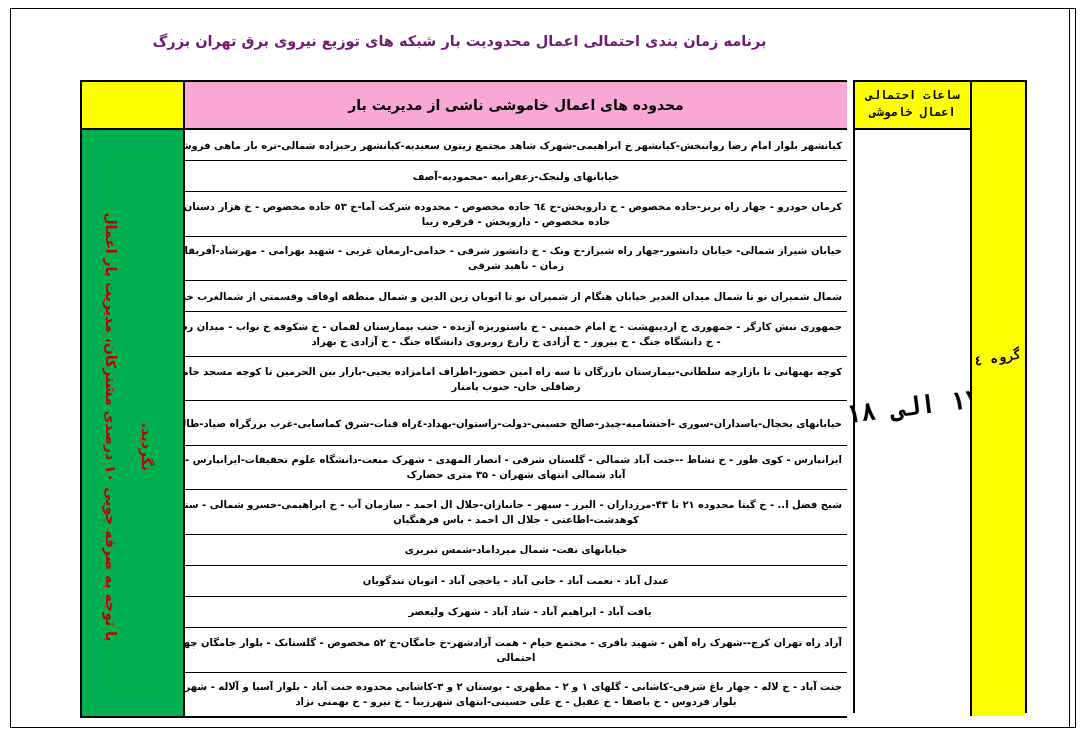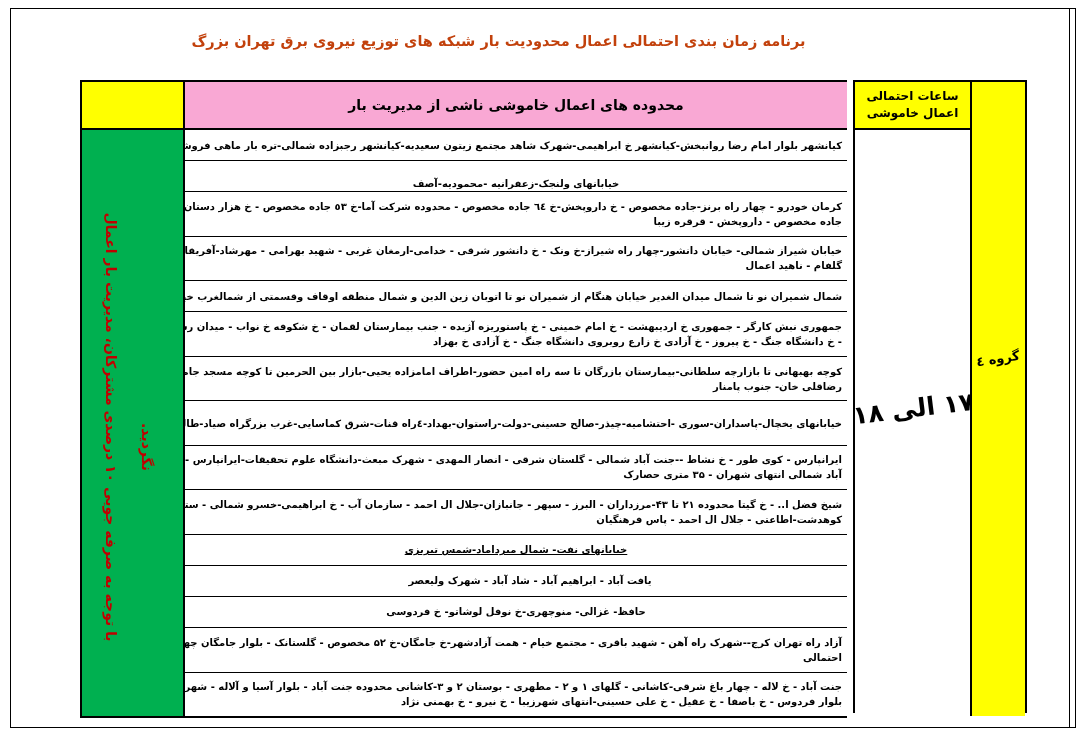--- a/index.html
+++ b/index.html
@@ -9,21 +9,21 @@
   }
   .page-border{
     position:absolute;left:10px;top:8px;width:1066px;height:720px;
     border:1.5px solid #000;box-sizing:border-box;pointer-events:none;
   }
   .right-double-line{
     position:absolute;left:1069px;top:8px;width:1px;height:720px;background:#000;
   }
   .title{
     position:absolute;left:0;top:33px;width:919px;text-align:center;
-    font-size:14.5px;font-weight:bold;color:#c2410c;direction:rtl;margin-left:39px;
+    font-size:14.5px;font-weight:bold;color:#701a75;direction:rtl;
   }
   
   .main-table{
     position:absolute;left:80px;top:80px;width:767px;height:638px;
     border:2px solid #000;box-sizing:border-box;
   }
   .note-header-cell{
     position:absolute;left:0;top:0;width:103px;height:48px;
     background:#FFFF00;border-right:2px solid #000;border-bottom:2px solid #000;
     box-sizing:border-box;
@@ -56,25 +56,25 @@
     flex-basis:0;display:flex;flex-direction:column;justify-content:center;
     border-bottom:1px solid #000;box-sizing:border-box;overflow:hidden;
   }
   .row:last-child{border-bottom:none;}
   .rline{
     font-size:10px;font-weight:bold;color:#000;line-height:15px;
     padding:0 5px;white-space:nowrap;direction:rtl;
   }
   .lc{text-align:center;}
   .l1{text-align:right;}
-  .l2{text-align:right;}
+  .l2{text-align:center;}
   
   .right-table{
     position:absolute;left:853px;top:80px;width:174px;height:633px;
-    border:2px solid #000;box-sizing:border-box;background:#FFFF00;
+    border:2px solid #000;box-sizing:border-box;background:#FFFF00;font-family:Liberation Mono, monospace;
   }
   .hours-header{
     position:absolute;left:0;top:0;width:117px;height:48px;
     background:#FFFF00;border-right:2px solid #000;border-bottom:2px solid #000;
     box-sizing:border-box;display:flex;flex-direction:column;align-items:center;justify-content:center;
     font-size:12px;font-weight:bold;color:#000;direction:rtl;line-height:17px;
   }
   .hours-body{
     position:absolute;left:0;top:48px;width:117px;height:586px;
     background:#ffffff;border-right:2px solid #000;box-sizing:border-box;overflow:visible;
@@ -105,30 +105,30 @@
   <div class="note-header-cell"></div>
   <div class="note-body">
     <div class="note-line-main" dir="rtl">با توجه به صرفه جویی ۱۰ درصدی مشترکان، مدیریت بار اعمال</div>
     <div class="note-line-2" dir="rtl">نگردید.</div>
   </div>
   <div class="areas-header" dir="rtl">محدوده های اعمال خاموشی ناشی از مدیریت بار</div>
   <div class="rows-container">
       <div class="row" style="flex-grow: 27;">
         <div class="rline lc" dir="rtl">کیانشهر بلوار امام رضا روانبخش-کیانشهر خ ابراهیمی-شهرک شاهد مجتمع زیتون سعیدیه-کیانشهر رجبزاده شمالی-تره بار ماهی فروشها تاخواجوی کرمانی</div>
       </div>
-      <div class="row" style="flex-grow: 27; justify-content: flex-end;">
+      <div class="row" style="flex-grow: 27;">
         <div class="rline lc" dir="rtl">خیابانهای ولنجک-زعفرانیه  -محمودیه-آصف</div>
       </div>
       <div class="row" style="flex-grow: 39;">
         <div class="rline l1" dir="rtl">کرمان خودرو - چهار راه برنز-جاده مخصوص - خ داروپخش-خ ٦٤ جاده مخصوص - محدوده شرکت آما-خ ٥٣ جاده مخصوص - خ هزار دستان-ک ۱۷</div>
         <div class="rline l2" dir="rtl">جاده مخصوص - داروپخش - قرقره زیبا</div>
       </div>
       <div class="row" style="flex-grow: 39;">
         <div class="rline l1" dir="rtl">خیابان شیراز شمالی- خیابان دانشور-چهار راه شیراز-خ ونک - خ دانشور شرقی - خدامی-ارمغان غربی - شهید بهرامی - مهرشاد-آفریقا - جردن - گلشهر -</div>
-        <div class="rline l2" dir="rtl">گلفام - ناهید اعمال</div>
+        <div class="rline l2" dir="rtl">زمان - ناهید شرقی</div>
       </div>
       <div class="row" style="flex-grow: 27;">
         <div class="rline lc" dir="rtl">شمال شمیران نو تا شمال میدان الغدیر خیابان هنگام از شمیران نو تا اتوبان زین الدین و شمال منطقه اوقاف وقسمتی از شمالغرب خیابان سراج</div>
       </div>
       <div class="row" style="flex-grow: 39;">
         <div class="rline l1" dir="rtl">جمهوری نبش کارگر - جمهوری خ اردیبهشت - خ امام خمینی - خ پاستوریزه آژیده - جنب بیمارستان لقمان - خ شکوفه خ نواب - میدان رشدیه - خ گلشن</div>
         <div class="rline l2" dir="rtl">- خ دانشگاه جنگ - خ پیروز - خ آزادی خ زارع روبروی دانشگاه جنگ - خ آزادی خ بهزاد</div>
       </div>
       <div class="row" style="flex-grow: 39;">
         <div class="rline l1" dir="rtl">کوچه بهبهانی تا بازارچه سلطانی-بیمارستان بازرگان تا سه راه امین حضور-اطراف امامزاده یحیی-بازار بین الحرمین تا کوچه مسجد جامع-محدوده تکیه</div>
@@ -138,28 +138,28 @@
         <div class="rline l1" dir="rtl">خیابانهای یخچال-پاسداران-سوری -احتشامیه-چیذر-صالح حسینی-دولت-راستوان-بهداد-٤راه قنات-شرق کماسایی-غرب بزرگراه صیاد-طالقانی-کاوه-</div>
       </div>
       <div class="row" style="flex-grow: 39;">
         <div class="rline l1" dir="rtl">ایرانپارس - کوی طور - خ نشاط --جنت آباد شمالی - گلستان شرقی - انصار المهدی - شهرک مبعث-دانشگاه علوم تحقیقات-ایرانپارس  - خ شقایق-جنت</div>
         <div class="rline l2" dir="rtl">آباد شمالی انتهای شهران - ۳۵ متری حصارک</div>
       </div>
       <div class="row" style="flex-grow: 39;">
         <div class="rline l1" dir="rtl">شیخ فضل ا.. - خ گیتا محدوده ۲۱ تا ۴۳-مرزداران - البرز - سپهر - جانبازان-جلال ال احمد - سازمان آب - خ ابراهیمی-خسرو شمالی - ستارخان -</div>
         <div class="rline l2" dir="rtl">کوهدشت-اطاعتی - جلال ال احمد - پاس فرهنگیان</div>
       </div>
-      <div class="row" style="flex-grow: 27; text-decoration: underline;">
+      <div class="row" style="flex-grow: 27;">
         <div class="rline lc" dir="rtl">خیابانهای نفت- شمال میرداماد-شمس تبریزی</div>
+      </div>
+      <div class="row" style="flex-grow: 27;">
+        <div class="rline lc" dir="rtl">عبدل آباد - نعمت آباد - خانی آباد - یاخچی آباد - اتوبان تندگویان</div>
       </div>
       <div class="row" style="flex-grow: 27; padding-left: 28px;">
         <div class="rline lc" dir="rtl">یافت آباد - ابراهیم آباد - شاد آباد - شهرک ولیعصر</div>
-      </div>
-      <div class="row" style="flex-grow: 27;">
-        <div class="rline lc" dir="rtl">حافظ- غزالی- منوچهری-خ نوفل لوشاتو- خ فردوسی</div>
       </div>
       <div class="row" style="flex-grow: 39;">
         <div class="rline l1" dir="rtl">آزاد راه تهران کرج--شهرک راه آهن - شهید باقری - مجتمع خیام - همت آزادشهر-خ جامگان-خ ۵۲ مخصوص - گلستانک - بلوار جامگان چهار راه</div>
         <div class="rline l2" dir="rtl">احتمالی</div>
       </div>
       <div class="row" style="flex-grow: 39;">
         <div class="rline l1" dir="rtl">جنت آباد - خ لاله - چهار باغ شرقی-کاشانی - گلهای ۱ و ۲ - مطهری - بوستان ۲ و ۳-کاشانی محدوده جنت آباد - بلوار آسیا و آلاله - شهرک سازمان آب-</div>
         <div class="rline l2" dir="rtl">بلوار فردوس - خ باصفا - خ عقیل - خ علی حسینی-انتهای شهرزیبا - خ نیرو - خ بهمنی نژاد</div>
       </div>
     </div>

